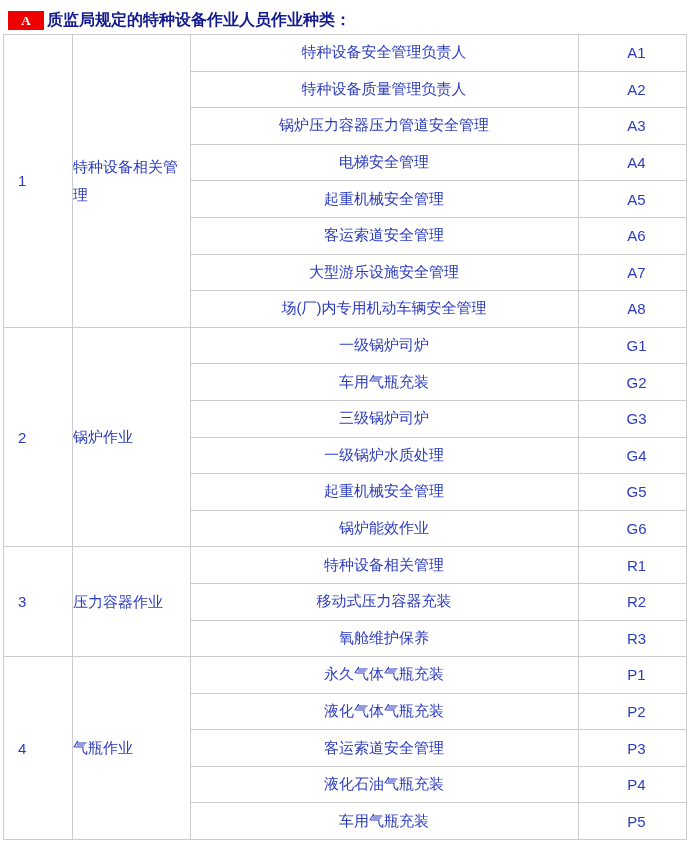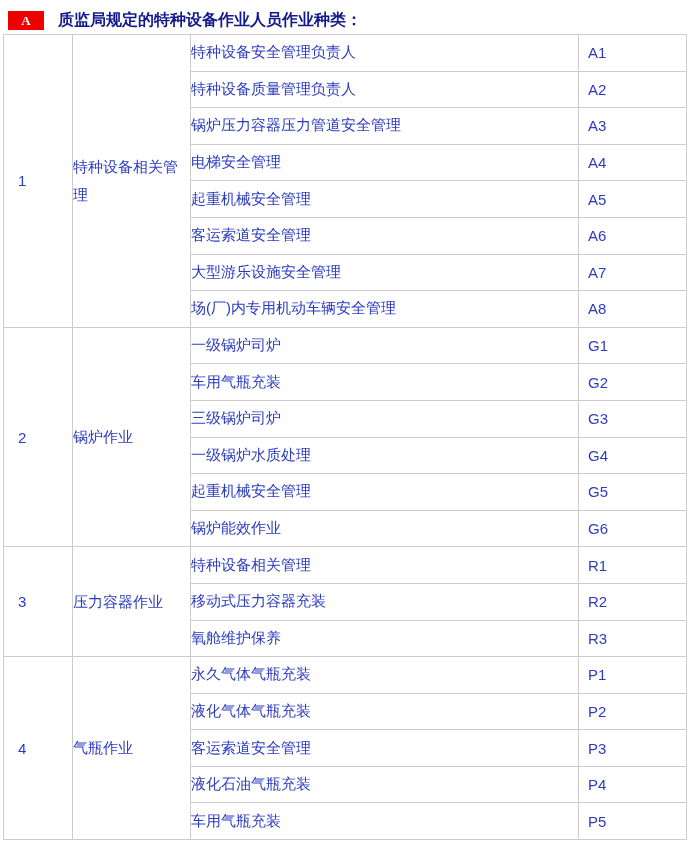--- a/index.html
+++ b/index.html
@@ -23,43 +23,43 @@
   }
   .badge{
     display:inline-flex;align-items:center;justify-content:center;
     width:36px;height:19px;
     background:var(--badge-bg);color:var(--badge-text);
     font-family:"Liberation Serif","DejaVu Serif",serif;
     font-weight:bold;font-size:13px;line-height:1;
     flex:0 0 auto;
   }
   .title{
-    margin-left:14px;
+    margin-left:3px;
     color:var(--title-text);
     font-weight:bold;font-size:16px;line-height:1;
     white-space:nowrap;
   }
   table.cat-table{
     border-collapse:collapse;
     table-layout:fixed;
     width:683px;
     margin:3px 0 0 3px;
   }
   .cat-table td{
     border:1px solid var(--border-color);
     color:var(--cell-text);
     font-size:15px;
     vertical-align:middle;
     overflow:hidden;
   }
   .cat-table tr{height:36.6px;}
   td.no-cell{padding-left:14px;}
   td.category-cell{padding-left:0;padding-right:8px;line-height:28px;}
-  td.job-cell{padding-left:0;}
-  td.code-cell{padding-left:9px;}
+  td.job-cell{padding-left:0;text-align:center;}
+  td.code-cell{padding-left:9px;text-align:center;}
 </style>
 </head>
 <body>
 
 <div class="page">
   <div class="header">
     <span class="badge">A</span>
     <span class="title">质监局规定的特种设备作业人员作业种类：</span>
   </div>
 

